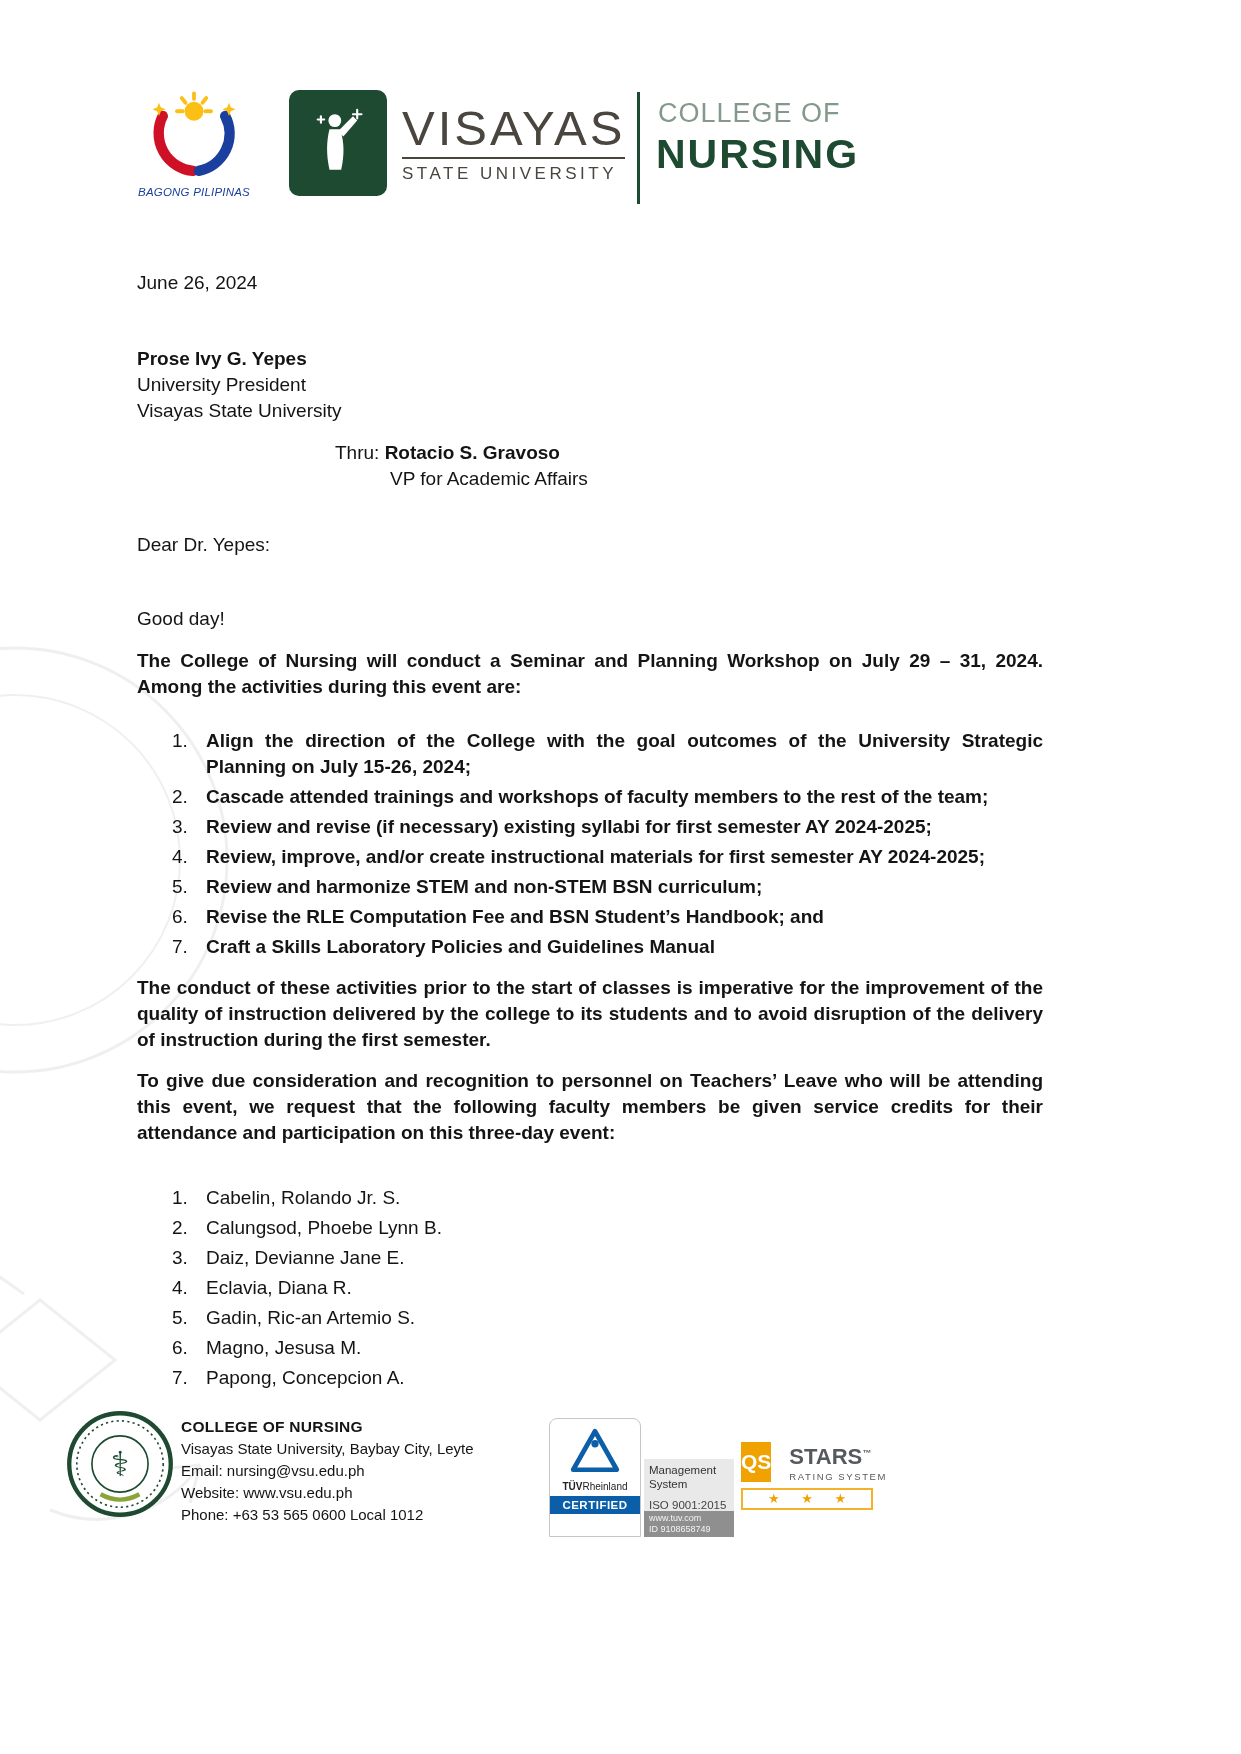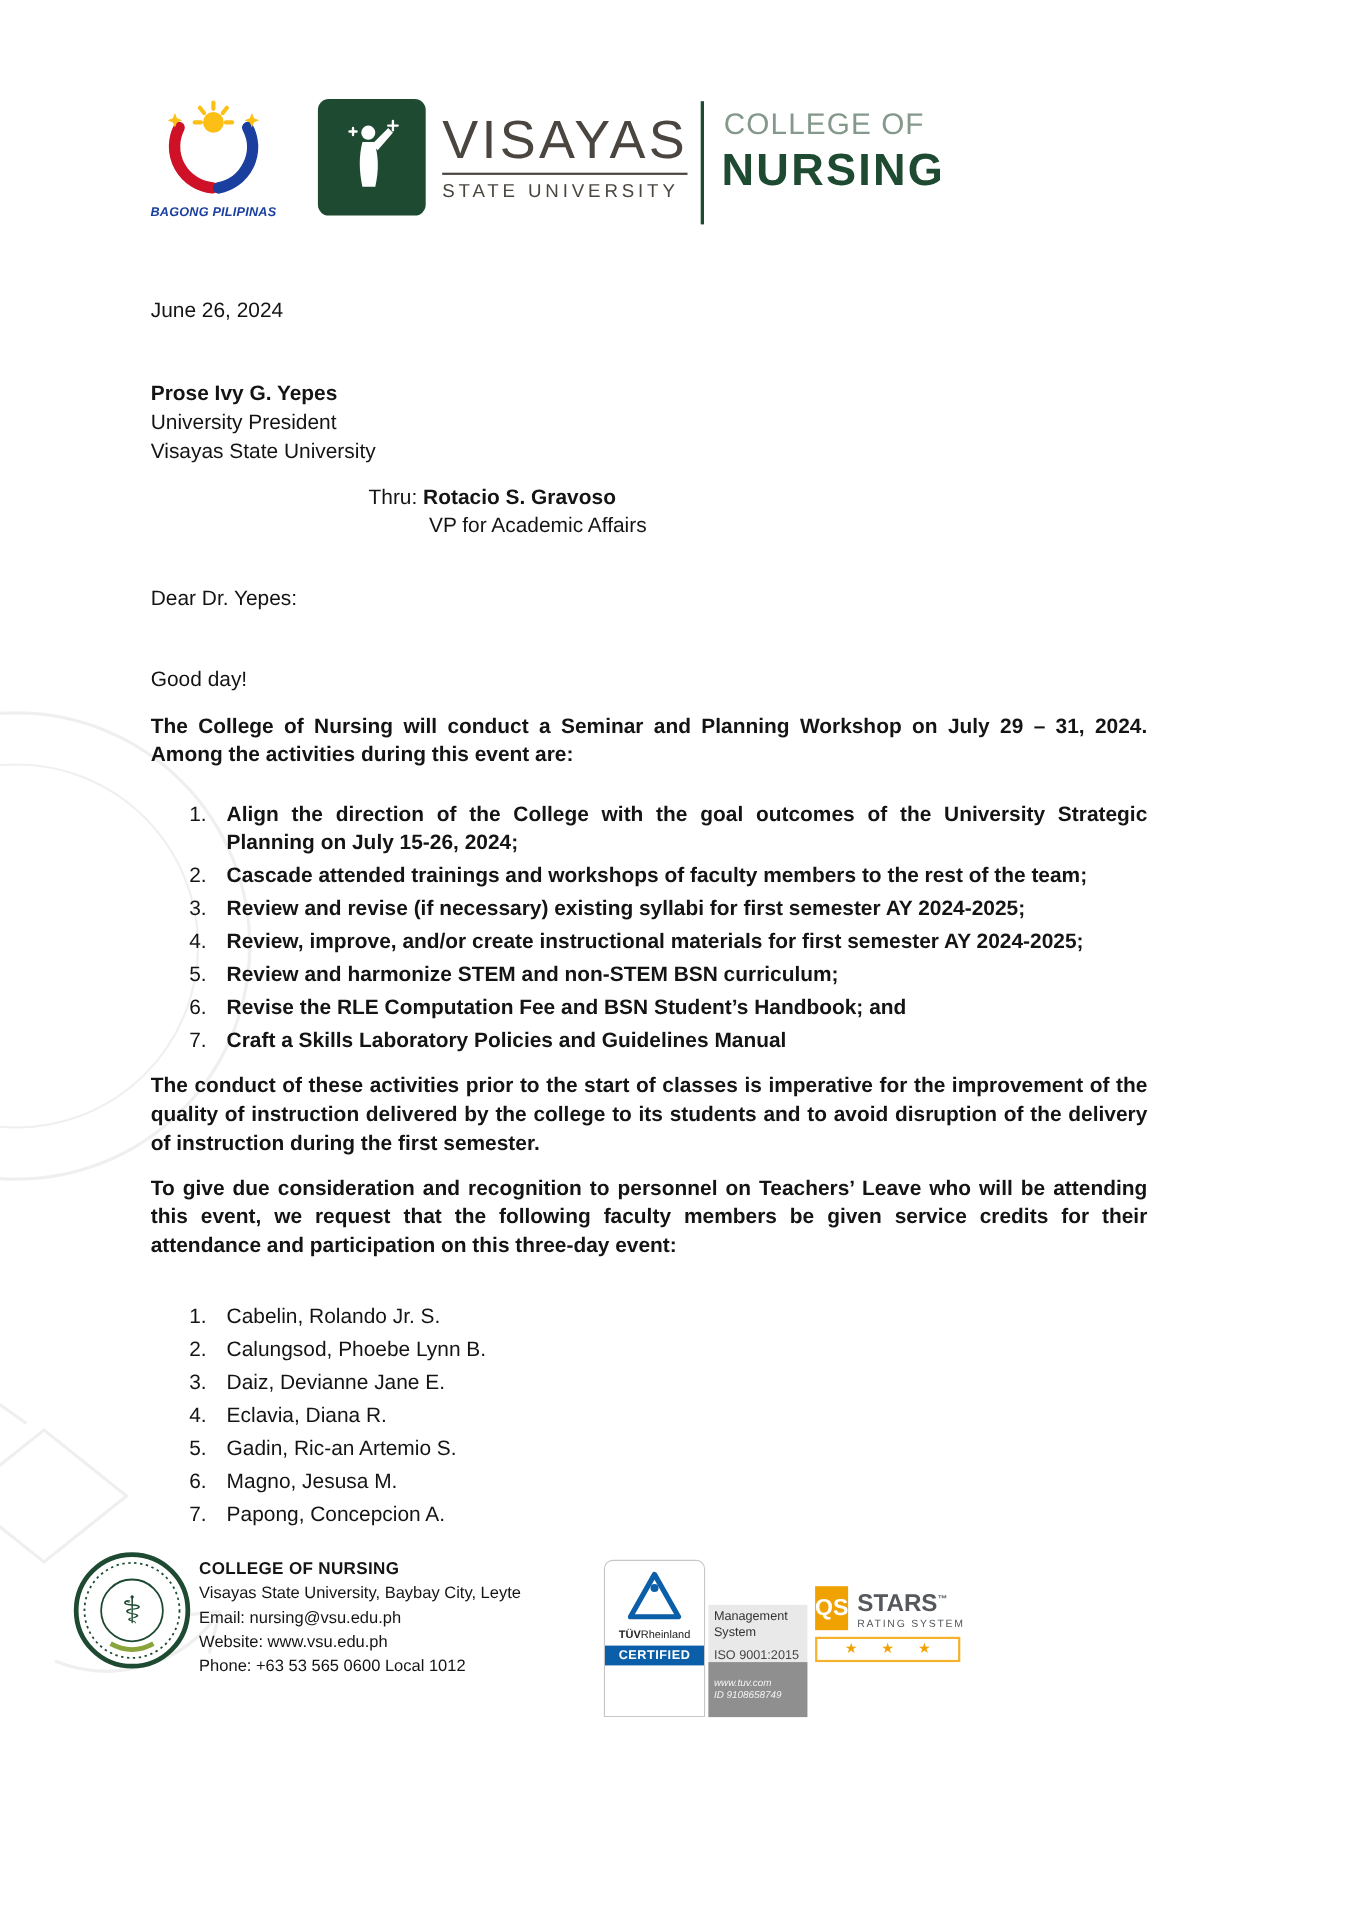--- a/index.html
+++ b/index.html
@@ -7,21 +7,21 @@
   html,body { background:#ffffff; }
   body { font-family:"Liberation Sans","DejaVu Sans",sans-serif; color:#141414; }
   .page { position:relative; width:1241px; height:1754px; margin:0 auto; background:#fff; overflow:hidden; }
   .abs { position:absolute; }
   .b { font-weight:bold; }
   .body-text { font-size:19px; line-height:26px; color:#141414; }
   .just { text-align:justify;font-weight:bold; }
 
   
   .bp-logo { left:136px; top:84px; width:116px; height:118px; text-align:center; }
-  .bp-label { font-size:11.5px; font-weight:bold; font-style:italic; color:var(--bp-blue,#1a3f9e); letter-spacing:.2px; white-space:nowrap; }
+  .bp-label { font-size:11.5px; font-weight:normal; font-style:italic; color:var(--bp-blue,#1a3f9e); letter-spacing:.2px; white-space:nowrap; }
   .vsu-mark { left:289px; top:90px; width:98px; height:106px; background:var(--vsu-green,#1d4a31); border-radius:10px; display:flex; align-items:center; justify-content:center; }
   .vsu-word { left:402px; top:104px; }
   .vsu-name { font-size:49px; letter-spacing:3px; color:#4a453f; line-height:1; border-bottom:2px solid #4a453f; padding-bottom:4px; display:inline-block; }
   .vsu-sub { font-size:17px; letter-spacing:3.5px; color:#4a453f; margin-top:5px; white-space:nowrap; }
   .hdr-divider { left:637px; top:92px; width:3px; height:112px; background:var(--vsu-green,#1d4a31); }
   .col-of { left:658px; top:98px; font-size:27px; letter-spacing:1px; color:var(--college-sage,#84988b); }
   .col-nursing { left:656px; top:131px; font-size:41px; font-weight:bold; letter-spacing:2px; color:var(--vsu-green,#1d4a31); }
 
   
   .date { left:137px; top:270px; }
@@ -48,24 +48,24 @@
   .cname { font-weight:bold; font-size:15.5px; letter-spacing:.3px; }
 
   .tuv { left:549px; top:14px; display:flex; align-items:stretch; }
   .tuv-left { width:92px; border:1px solid #c6c6c6; border-radius:8px 8px 0 0; background:#fff; display:flex; flex-direction:column; }
   .tuv-box { height:62px; display:flex; align-items:center; justify-content:center; }
   .tuv-brand { font-size:10px; text-align:center; color:#222; padding-bottom:4px; white-space:nowrap; }
   .tuv-cert { background:var(--tuv-blue,#0b5ea8); color:#fff; font-weight:bold; font-size:11.5px; letter-spacing:.5px; text-align:center; padding:3px 11px; }
   .tuv-right { width:90px; margin-left:3px; background:#e9e9e9; display:flex; flex-direction:column; font-size:11.5px; color:#333;margin-top:41px; }
   .tuv-sys { padding:4px 5px 0; line-height:14px; }
   .tuv-iso { padding:8px 5px 0; color:#444; }
-  .tuv-id { margin-top:auto; background:#8f8f8f; color:#f4f4f4; font-size:9px; line-height:11px; padding:14px 5px;font-style:italic; }
+  .tuv-id { margin-top:auto; background:#8f8f8f; color:#f4f4f4; font-size:9px; line-height:11px; padding:2px 5px; }
 
   .qs { left:741px; top:38px; width:132px; }
-  .qs-top { display:flex; align-items:center; gap:8px; }
+  .qs-top { display:flex; align-items:center; gap:18px; }
   .qs-sq { width:40px; height:40px; background:var(--qs-orange,#f0a202); color:#fff; font-weight:bold; font-size:21px; display:flex; align-items:center; justify-content:center; }
   .qs-stars-word { font-size:22px; font-weight:bold; color:#55595d; line-height:22px; }
   .qs-tm { font-size:9px; }
   .qs-rating { font-size:9.5px; letter-spacing:1.6px; color:#55595d; margin-top:2px; white-space:nowrap; }
   .qs-bar { margin-top:6px; border:2px solid #f3b229; color:var(--qs-orange,#f0a202); text-align:center; font-size:13px; letter-spacing:9px; text-indent:9px; padding:1px 0 2px; }
 
   .docbox { left:893px; top:28px; width:170px; font-size:15px; line-height:20px; color:#1a1a1a; }
   .db-page { font-style:italic; }
   .db-code { font-weight:bold; }
   .db-ver { font-style:italic; font-size:12px; }

